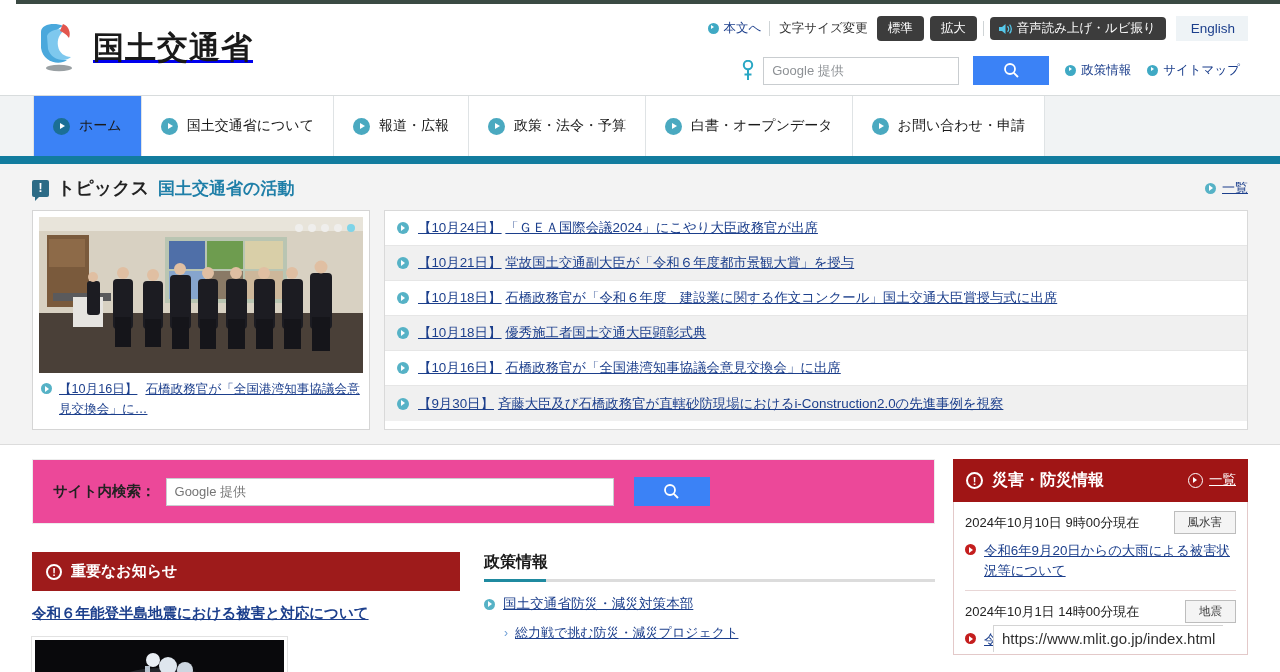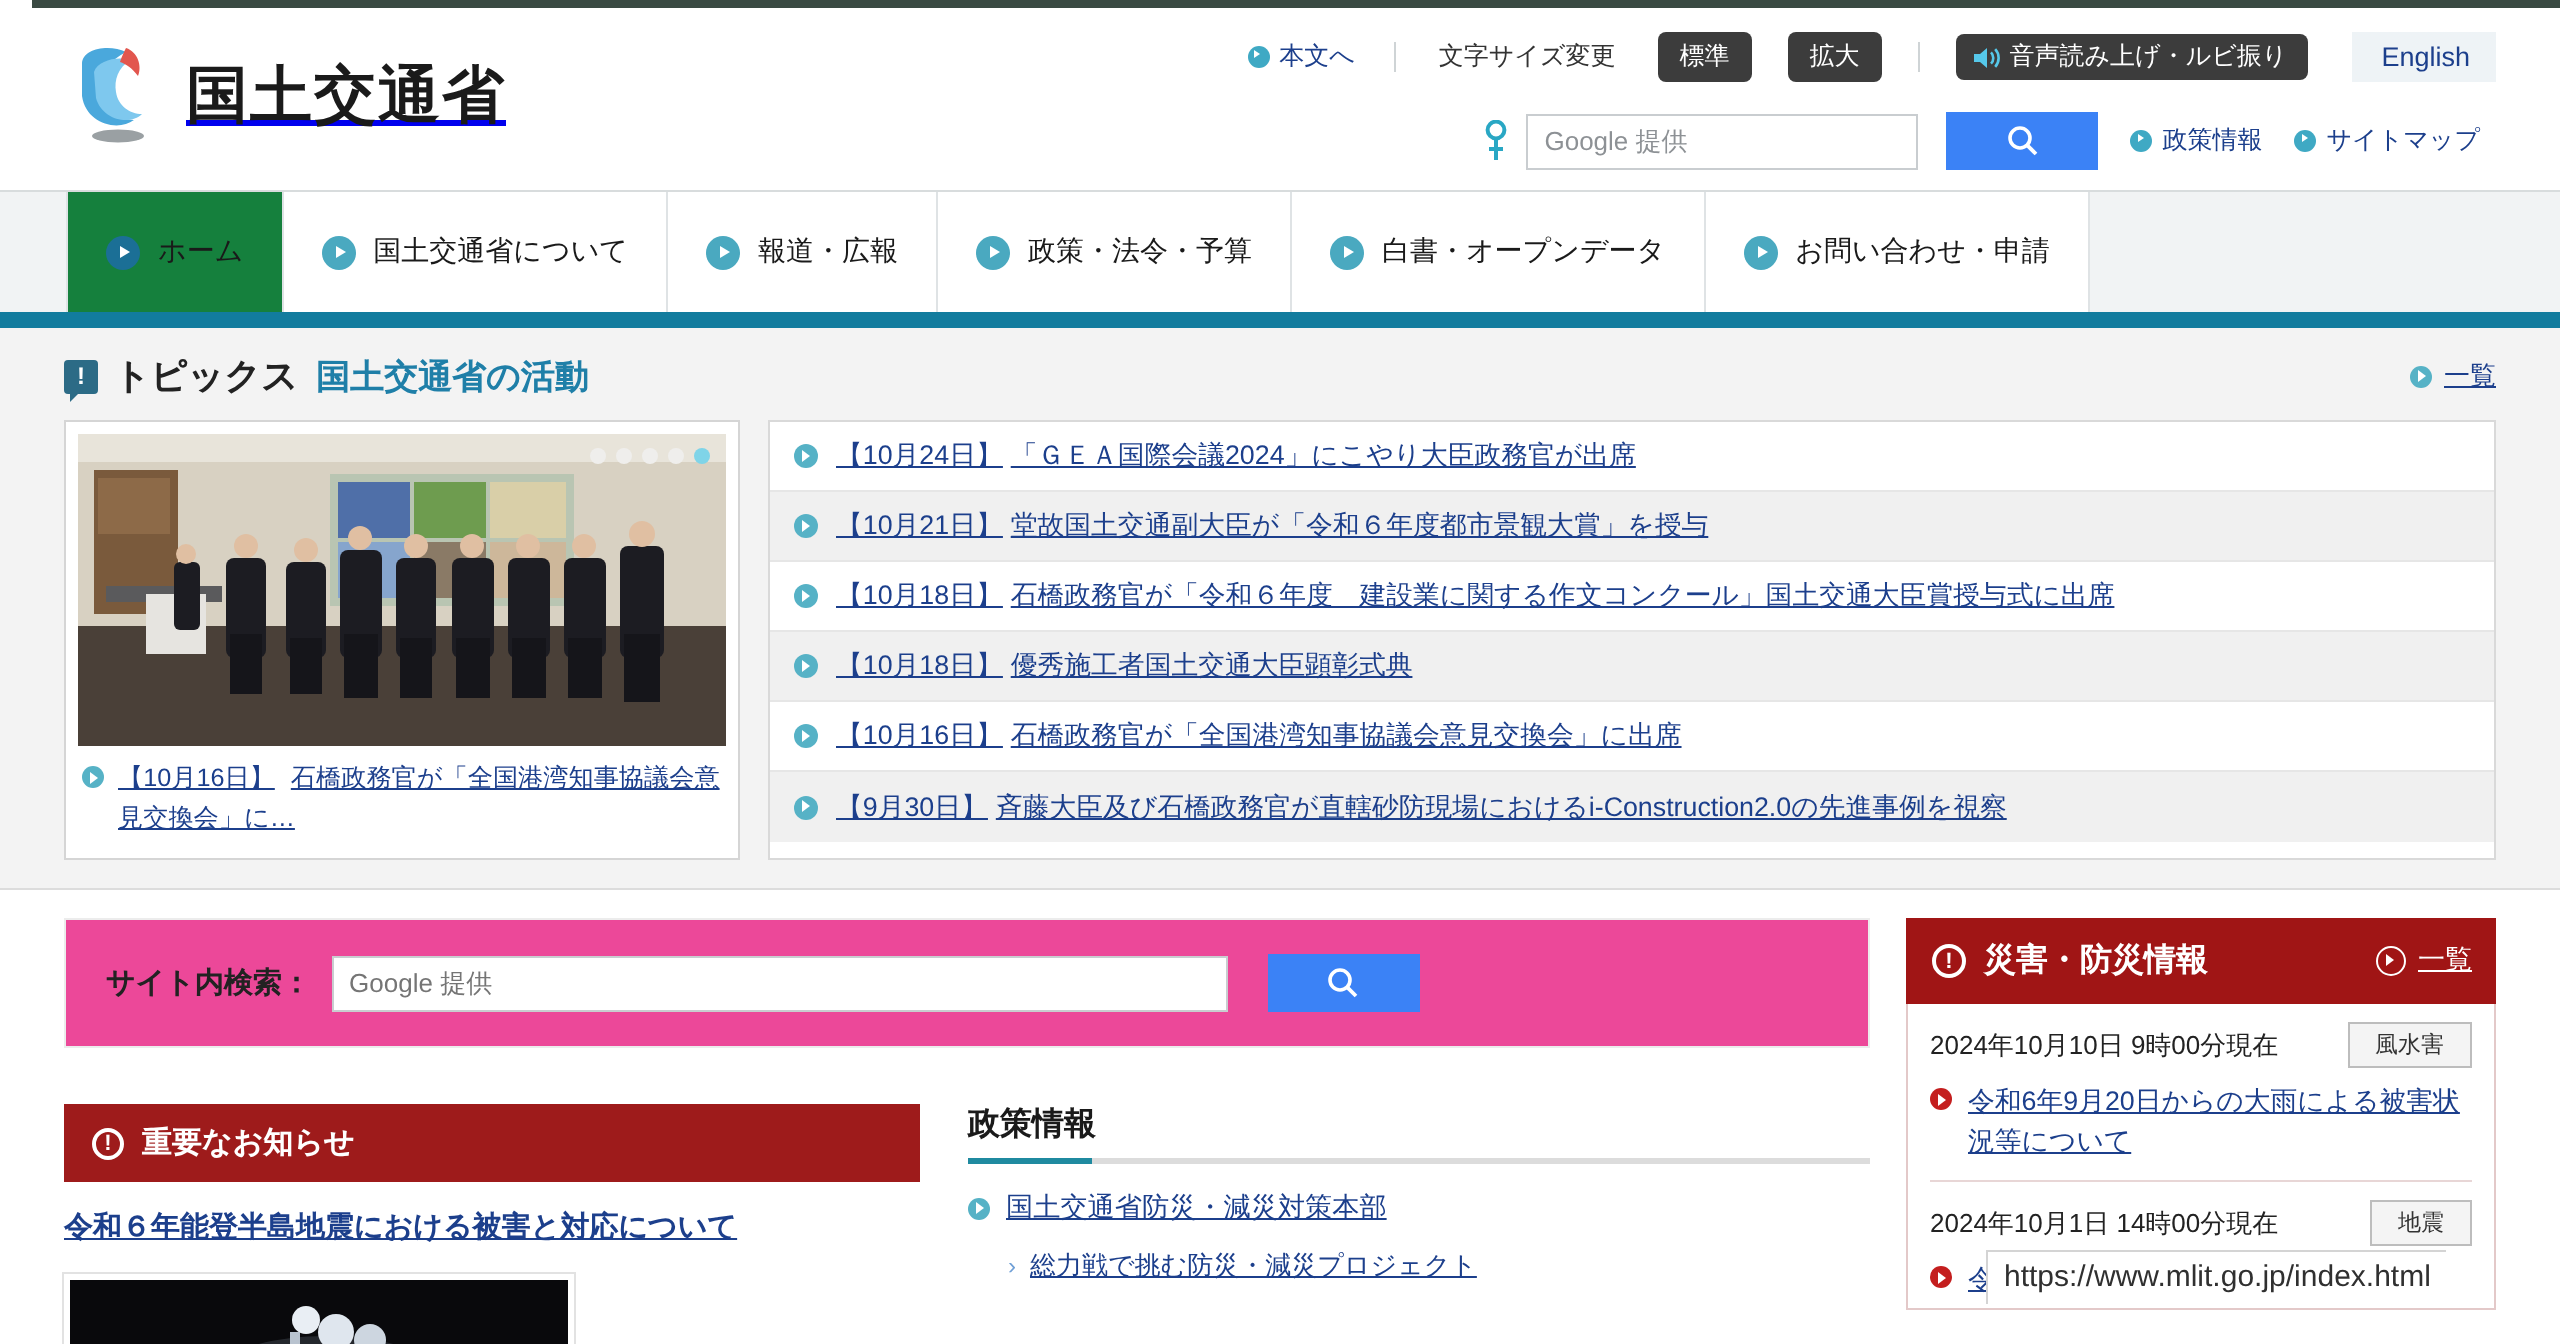--- a/index.html
+++ b/index.html
@@ -23,21 +23,21 @@
   .logo-wrap { position: absolute; left: 33px; top: 16px; display: flex; align-items: center; gap: 12px; }
   .logo-mark { position: relative; width: 48px; height: 56px; }
   .logo-mark svg { display:block; }
   .logo-text {
     font-size: 31px; font-weight: bold; color: #1a1a1a;
     letter-spacing: 1px; font-family: "DejaVu Sans", "Liberation Sans", sans-serif;
   }
 
   .util-row {
     position: absolute; right: 32px; top: 12px;
-    display: flex; align-items: center; gap: 12px; font-size: 12.5px;
+    display: flex; align-items: center; gap: 0px; font-size: 12.5px;
   }
   .util-link { display:flex; align-items:center; gap:5px; color:#1c3f8c; text-decoration: none; padding: 0 8px; }
   .util-link .dotarrow { display:inline-block; width:11px; height:11px; border-radius:50%;
      background:#3fa9c4; position:relative; }
   .util-link .dotarrow::after { content:""; position:absolute; left:3.5px; top:2px;
      border-left:3.5px solid #fff; border-top:2.5px solid transparent; border-bottom:2.5px solid transparent; }
   .util-sep { width:1px; height:15px; background:#cfd4d6; }
   .util-plain { color:#333; padding: 0 9px; white-space: nowrap; }
   .size-btn {
     background:#3c3c3c; color:#fff; border-radius:4px; padding:4px 11px;
@@ -70,21 +70,21 @@
 
   
   .nav-zone { background:#f1f3f4; position:relative; height:68px; }
   .nav { display:flex; align-items:stretch; height:60px; padding-left:33px; }
   .nav-item {
     display:flex; align-items:center; gap:9px; padding: 0 19px;
     border-right:1px solid #dfe3e5; font-size:14px; color:#1a1a1a;
     text-decoration:none; cursor:pointer; background:#ffffff;
   }
   .nav-item:first-child { border-left:1px solid #dfe3e5; }
-  .nav-item.active { background:#15803d; }
+  .nav-item.active { background:#3b82f6; }
   .nav-arrow {
     width:17px; height:17px; border-radius:50%; background:#4aa9c0;
     display:inline-flex; align-items:center; justify-content:center; flex:none;
   }
   .nav-item.active .nav-arrow { background:#1b6f96; }
   .nav-arrow::after { content:""; width:0;height:0;
     border-left:5px solid #fff; border-top:3.5px solid transparent; border-bottom:3.5px solid transparent;
     margin-left:2px; }
   .nav-underline { height:8px; background:#127c9e; }
   .nav-shadow { height:3px; background:linear-gradient(#e2e5e7,#f5f6f7); }

